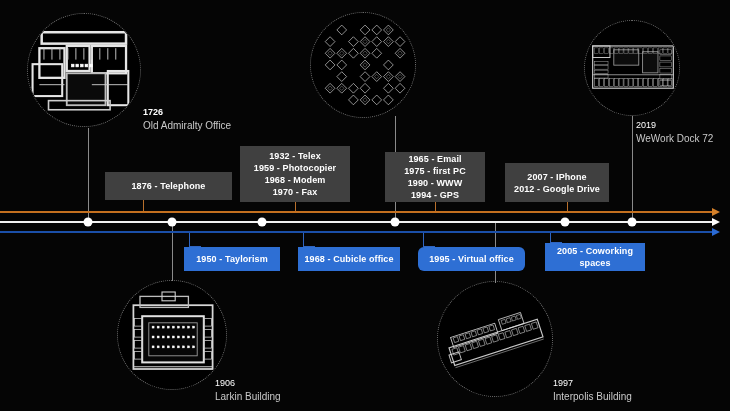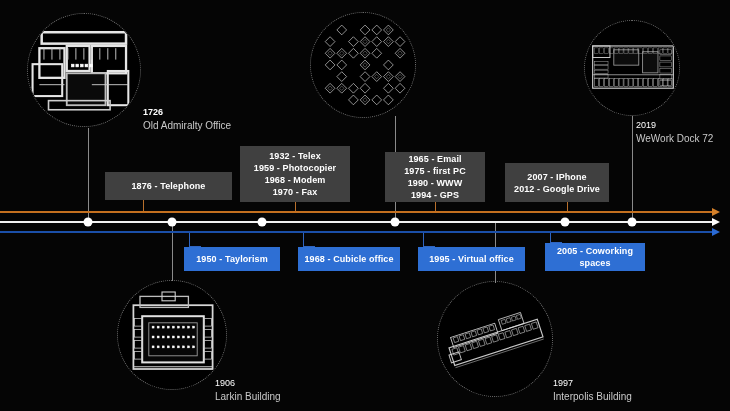--- a/index.html
+++ b/index.html
@@ -418,21 +418,21 @@
         <span class="line">2012 - Google Drive</span>
       </div>
     </div>
   <div id="work-layer">
       <div class="box box-blue" style="left: 184px; top: 247px; width: 96px; height: 24px;">
         <span class="line">1950 - Taylorism</span>
       </div>
       <div class="box box-blue" style="left: 298px; top: 247px; width: 102px; height: 24px;">
         <span class="line">1968 - Cubicle office</span>
       </div>
-      <div class="box box-blue" style="left: 418px; top: 247px; width: 107px; height: 24px;">
+      <div class="box box-blue" style="left: 418px; top: 247px; width: 107px; height: 24px; border-radius: 6px;">
         <span class="line">1995 - Virtual office</span>
       </div>
       <div class="box box-blue" style="left: 545px; top: 243px; width: 100px; height: 28px;">
         <span class="line">2005 - Coworking</span>
         <span class="line">spaces</span>
       </div>
     </div>
 
   <div id="captions-layer">
       <div class="caption" style="left: 143px; top: 106px;">

